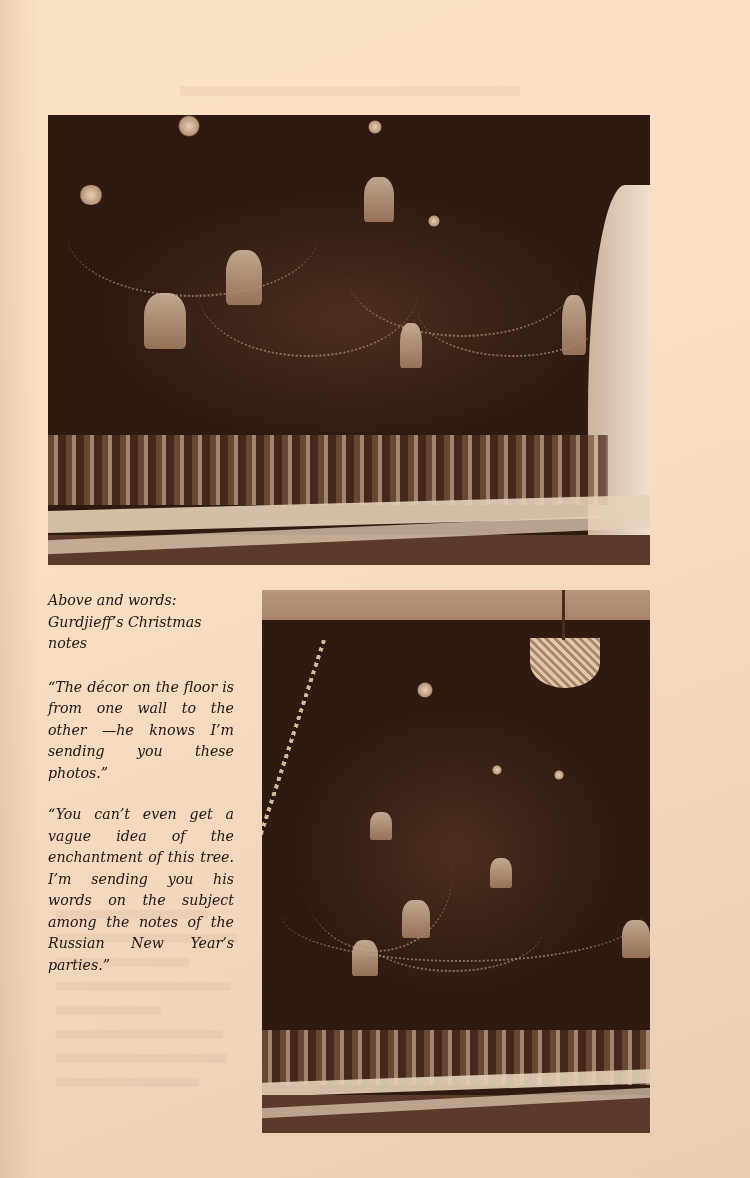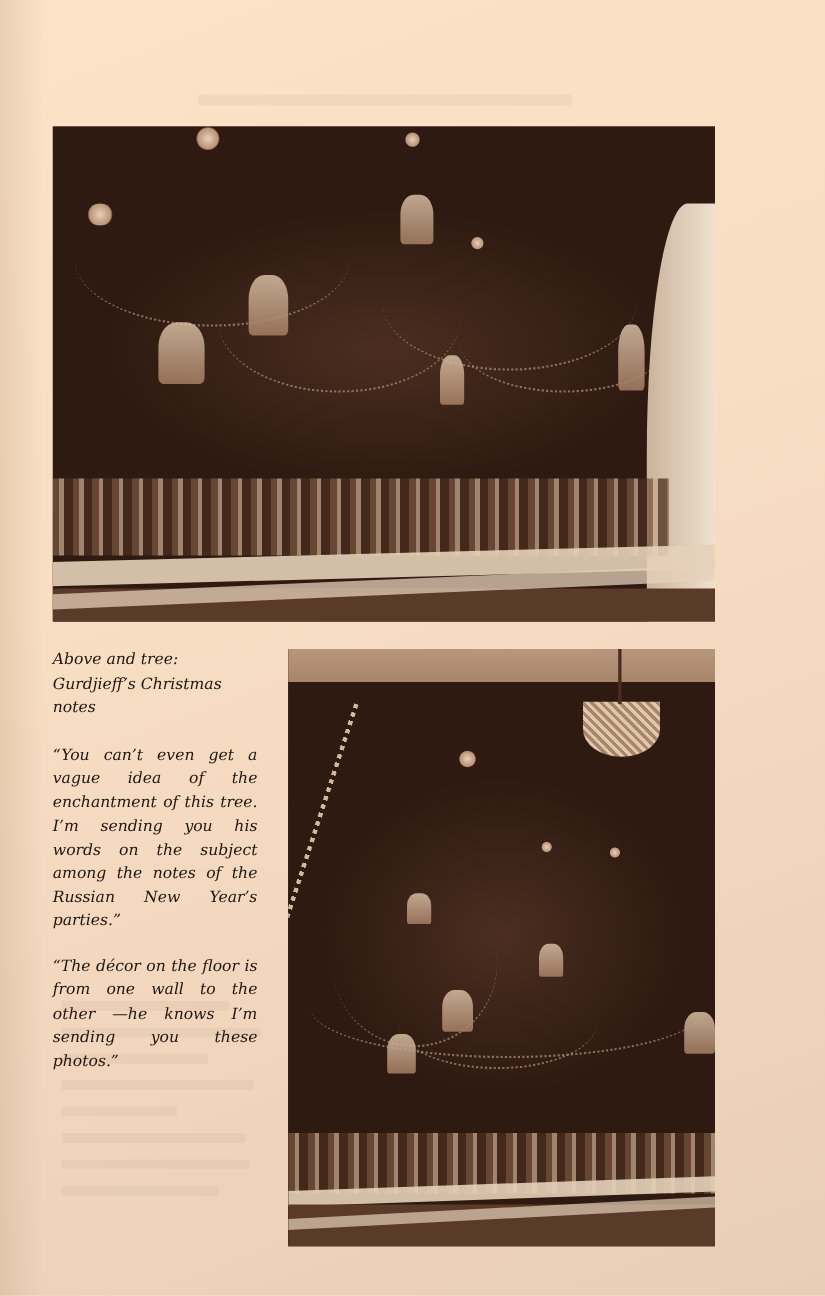--- a/index.html
+++ b/index.html
@@ -89,25 +89,25 @@
   <div class="ornament" style="left:130px; top:0px; width:22px; height:22px;"></div>
   <div class="ornament" style="left:380px; top:100px; width:12px; height:12px;"></div>
   <div class="floor-figures" style="left:0; top:320px; width:560px; height:70px;"></div>
   <div class="floor-band" style="left:0; top:388px; width:602px; height:22px; transform: skewY(-1.5deg);"></div>
   <div class="floor-dark" style="left:0; top:420px; width:602px; height:30px;"></div>
   <div class="floor-band" style="left:0; top:412px; width:602px; height:14px; transform: skewY(-2.5deg); opacity:0.75;"></div>
 </div>
 
 <div class="caption">
   <p class="label">
-    <span>Above and tree:</span>
+    <span>Above and words:</span>
     <span>Gurdjieff’s Christmas notes</span>
   </p>
+  <p>“The décor on the floor is from one wall to the other —he knows I’m sending you these photos.”</p>
   <p>“You can’t even get a vague idea of the enchantment of this tree. I’m sending you his words on the subject among the notes of the Russian New Year’s parties.”</p>
-  <p>“The décor on the floor is from one wall to the other —he knows I’m sending you these photos.”</p>
 </div>
 
 <div class="photo photo-right">
   <div class="ceiling" style="left:0; top:0; width:388px; height:80px;"></div>
   <div class="white-wall" style="left:0; top:80px; width:40px; height:60px; opacity:0.6;"></div>
   <div class="tree-dark" style="top:30px;"></div>
   <div class="chandelier" style="left:268px; top:48px; width:70px; height:50px;"></div>
   <div style="position:absolute; left:300px; top:0; width:3px; height:50px; background:#4a2d1f;"></div>
   <div class="garland" style="left:40px; top:210px; width:150px; height:150px; transform: rotate(-10deg);"></div>
   <div class="garland" style="left:20px; top:280px; width:360px; height:90px;"></div>

